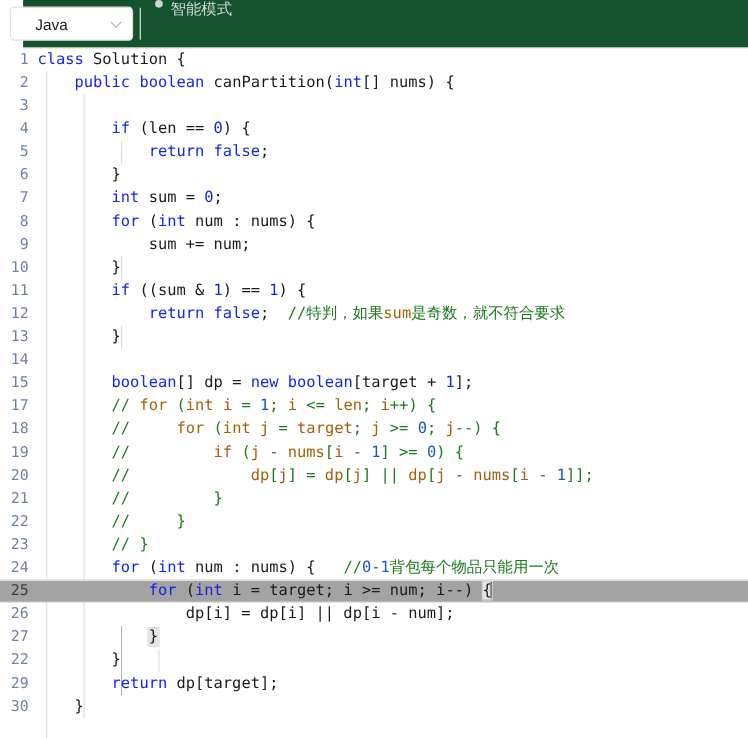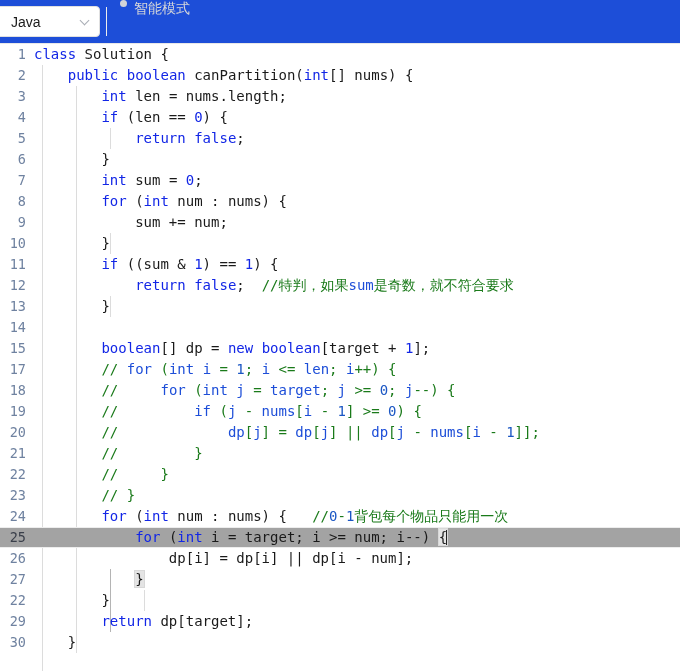--- a/index.html
+++ b/index.html
@@ -12,24 +12,25 @@
     height: 671px;
     overflow: hidden;
     font-family: "Liberation Sans", sans-serif;
   }
 
   
   .toolbar {
     position: relative;
     height: 44px;
     box-sizing: border-box;
-    background: #1d4ed8;
+    background: #14532d;
     border-bottom: 1px solid #e8e8e8;
     display: flex;
     align-items: center;
+    margin-left: 21px;
   }
   .lang-select {
     position: absolute;
     left: -12px;
     top: 6px;
     width: 112px;
     height: 31px;
     box-sizing: border-box;
     background: #ffffff;
     border: 1px solid #e0e0e0;
@@ -136,21 +137,21 @@
     top: 0;
     color: #1a1a1a;
     font-family: "DejaVu Sans Mono", monospace;
     font-size: 14px;
     letter-spacing: 0px;
   }
   .kw { color: #1226e6; }
   .num { color: #1226e6; }
   .cm { color: #1a7a1a; }
   .cm .cmnum { color: #1a56c4; }
-  .cm .cmid { color: #1d4ed8; margin-top: 28px; }
+  .cm .cmid { color: #a16207; margin-top: 28px; }
   .brace-hl {
     background: #e4e4e4;
     outline: 1px solid #d8d8d8;
   }
   .caret {
     display: inline-block;
     width: 0;
     border-left: 1.5px solid #222;
     height: 15px;
     vertical-align: -3px;
@@ -189,21 +190,21 @@
   <div class="guide" style="left:76px; top:42px;  height:567px;"></div>
   <div class="guide" style="left:110px; top:84px; height:21px;"></div>
   <div class="guide" style="left:110px; top:189px; height:21px;"></div>
   <div class="guide" style="left:110px; top:252px; height:21px;"></div>
   <div class="guide dark" style="left:110px; top:525px; height:63px;"></div>
   <div class="guide" style="left:144px; top:546px; height:21px;"></div>
 
   <div id="code-body">
       <div class="code-line"><span class="ln">1</span><span class="src"><span class="kw">class</span> Solution {</span></div>
       <div class="code-line"><span class="ln">2</span><span class="src">    <span class="kw">public</span> <span class="kw">boolean</span> canPartition(<span class="kw">int</span>[] nums) {</span></div>
-      <div class="code-line"><span class="ln">3</span><span class="src">        <span class="kw">int</span> len = nums.length;</span></div>
+      <div class="code-line"><span class="ln">3</span></div>
       <div class="code-line"><span class="ln">4</span><span class="src">        <span class="kw">if</span> (len == <span class="num">0</span>) {</span></div>
       <div class="code-line"><span class="ln">5</span><span class="src">            <span class="kw">return</span> <span class="kw">false</span>;</span></div>
       <div class="code-line"><span class="ln">6</span><span class="src">        }</span></div>
       <div class="code-line"><span class="ln">7</span><span class="src">        <span class="kw">int</span> sum = <span class="num">0</span>;</span></div>
       <div class="code-line"><span class="ln">8</span><span class="src">        <span class="kw">for</span> (<span class="kw">int</span> num : nums) {</span></div>
       <div class="code-line"><span class="ln">9</span><span class="src">            sum += num;</span></div>
       <div class="code-line"><span class="ln">10</span><span class="src">        }</span></div>
       <div class="code-line"><span class="ln">11</span><span class="src">        <span class="kw">if</span> ((sum &amp; <span class="num">1</span>) == <span class="num">1</span>) {</span></div>
       <div class="code-line"><span class="ln">12</span><span class="src">            <span class="kw">return</span> <span class="kw">false</span>;  <span class="cm">//特判，如果<span class="cmid">sum</span>是奇数，就不符合要求</span></span></div>
       <div class="code-line"><span class="ln">13</span><span class="src">        }</span></div>

